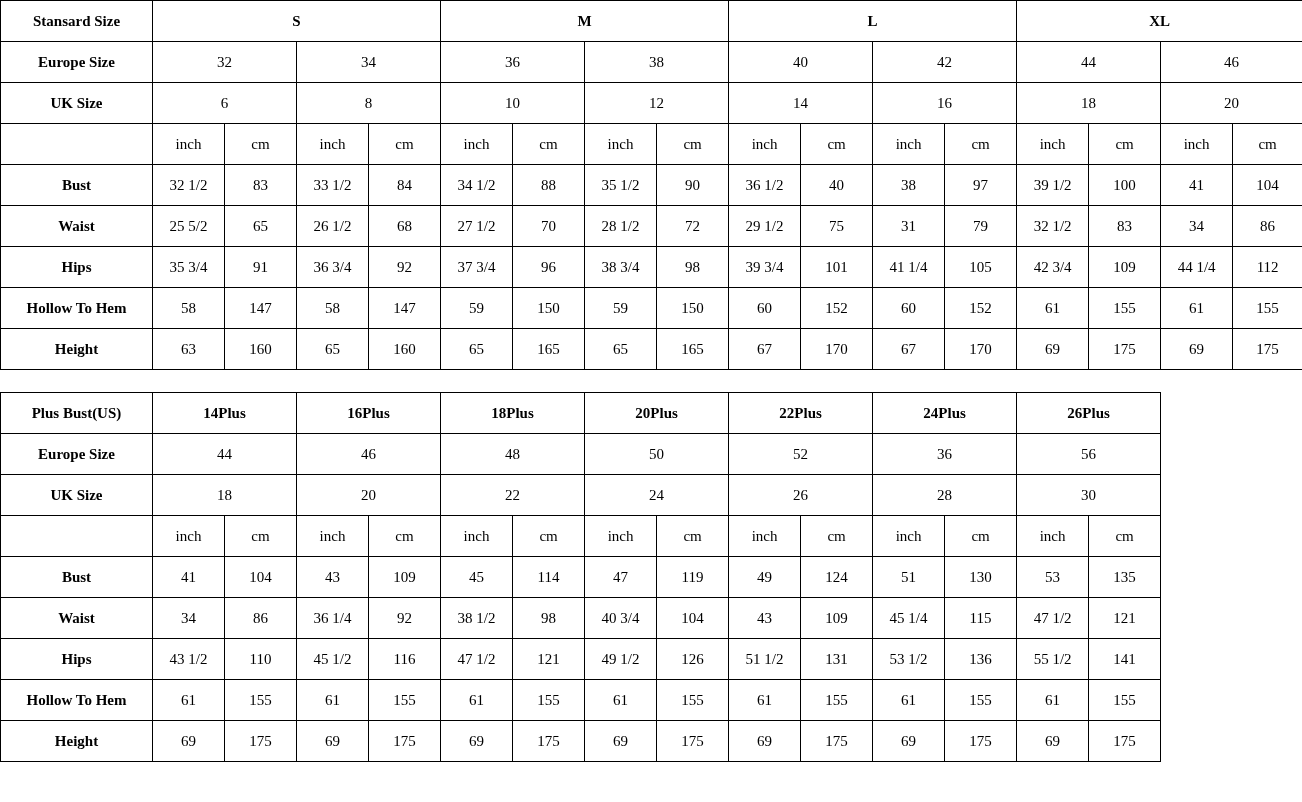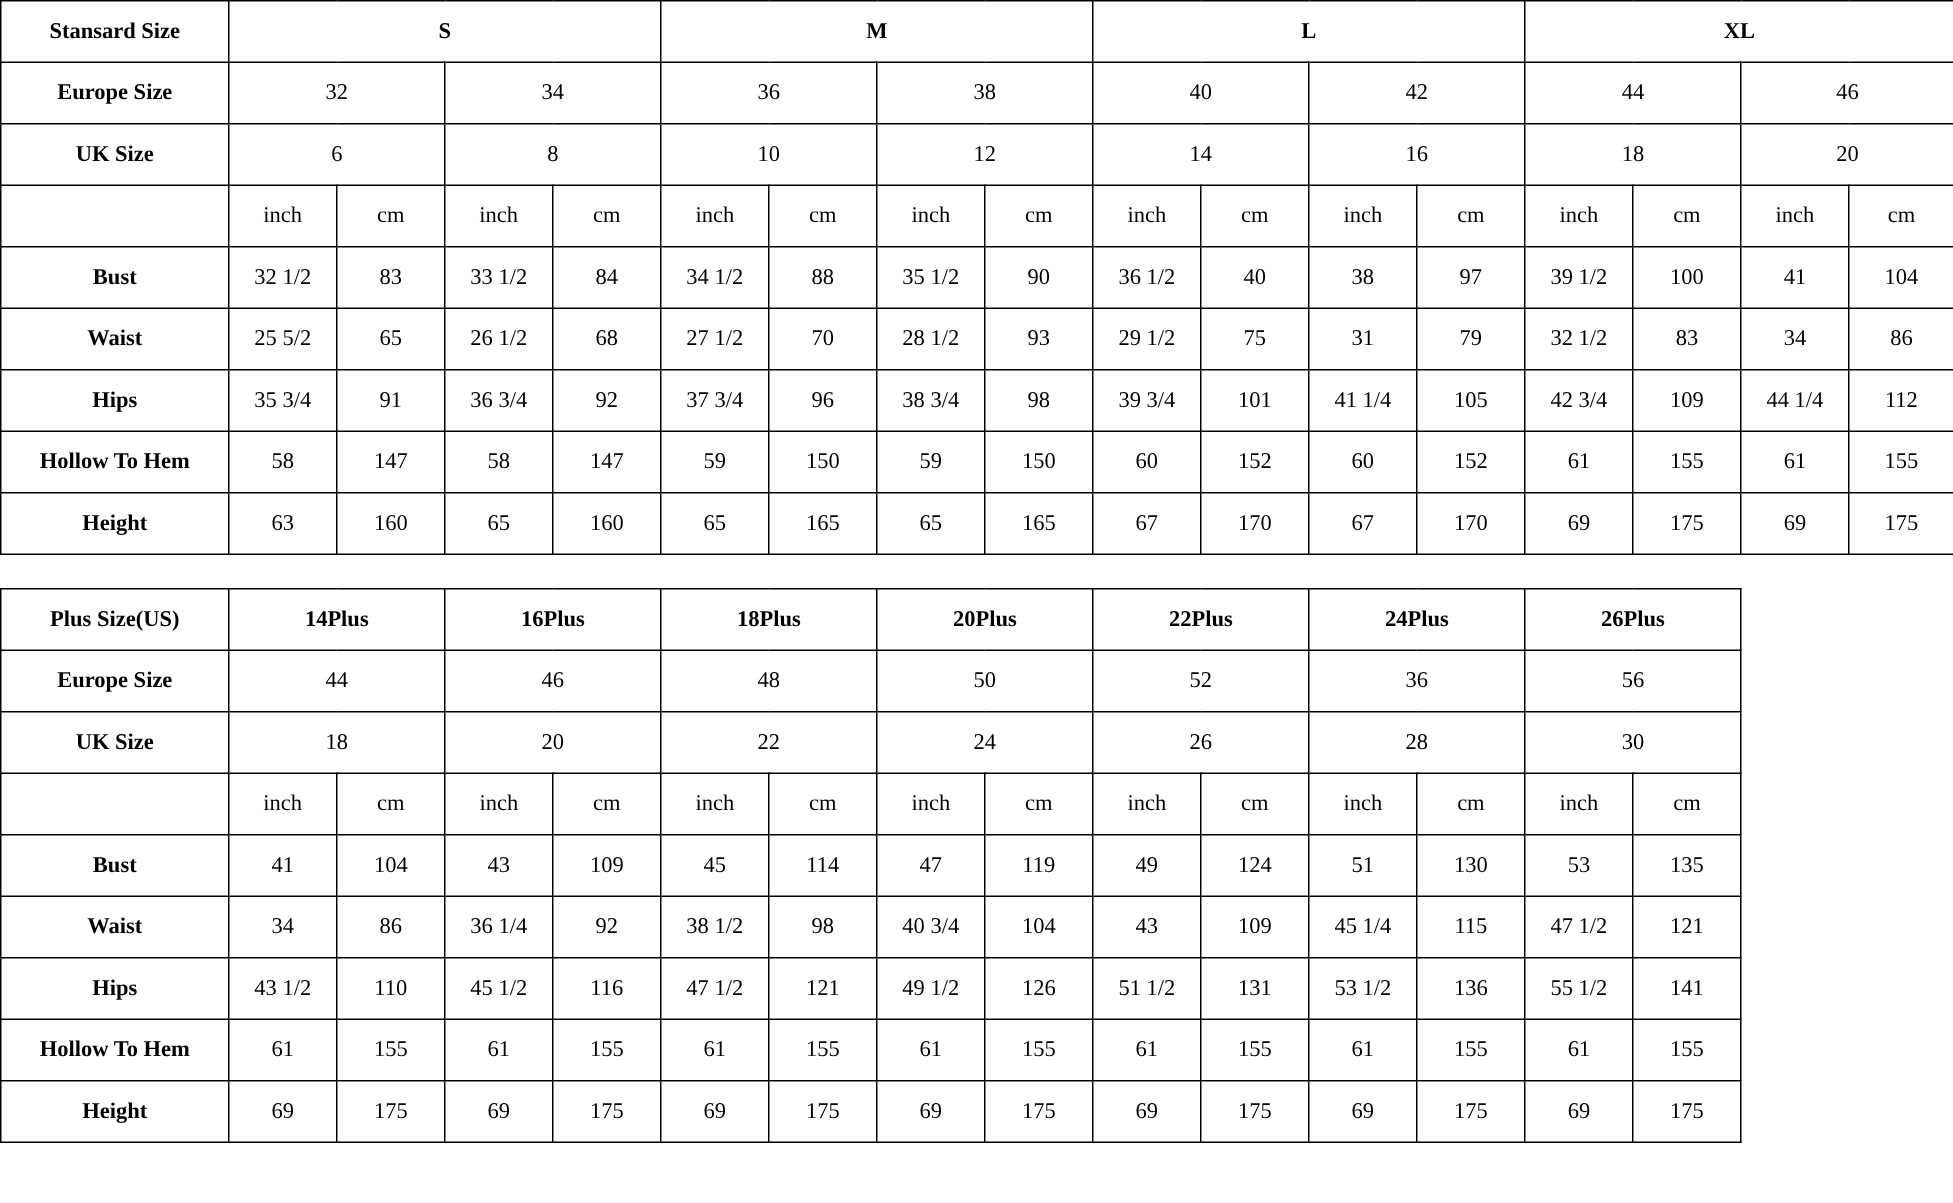--- a/index.html
+++ b/index.html
@@ -159,21 +159,21 @@
 
       <tr>
         <td class="rowhead">Waist</td>
         <td>25 5/2</td>
         <td>65</td>
         <td>26 1/2</td>
         <td>68</td>
         <td>27 1/2</td>
         <td>70</td>
         <td>28 1/2</td>
-        <td>93</td>
+        <td>72</td>
         <td>29 1/2</td>
         <td>75</td>
         <td>31</td>
         <td>79</td>
         <td>32 1/2</td>
         <td>83</td>
         <td>34</td>
         <td>86</td>
       </tr>
 
@@ -255,21 +255,21 @@
       <col style="width:72px">
         <col style="width:72px">
       <col style="width:72px">
         <col style="width:72px">
       <col style="width:72px">
         <col style="width:72px">
     </colgroup>
     <tbody>
 
       <tr>
-        <td class="rowhead">Plus Size(US)</td>
+        <td class="rowhead">Plus Bust(US)</td>
         <td class="rowhead" colspan="2">14Plus</td>
         <td class="rowhead" colspan="2">16Plus</td>
         <td class="rowhead" colspan="2">18Plus</td>
         <td class="rowhead" colspan="2">20Plus</td>
         <td class="rowhead" colspan="2">22Plus</td>
         <td class="rowhead" colspan="2">24Plus</td>
         <td class="rowhead" colspan="2">26Plus</td>
       </tr>
 
       <tr>

